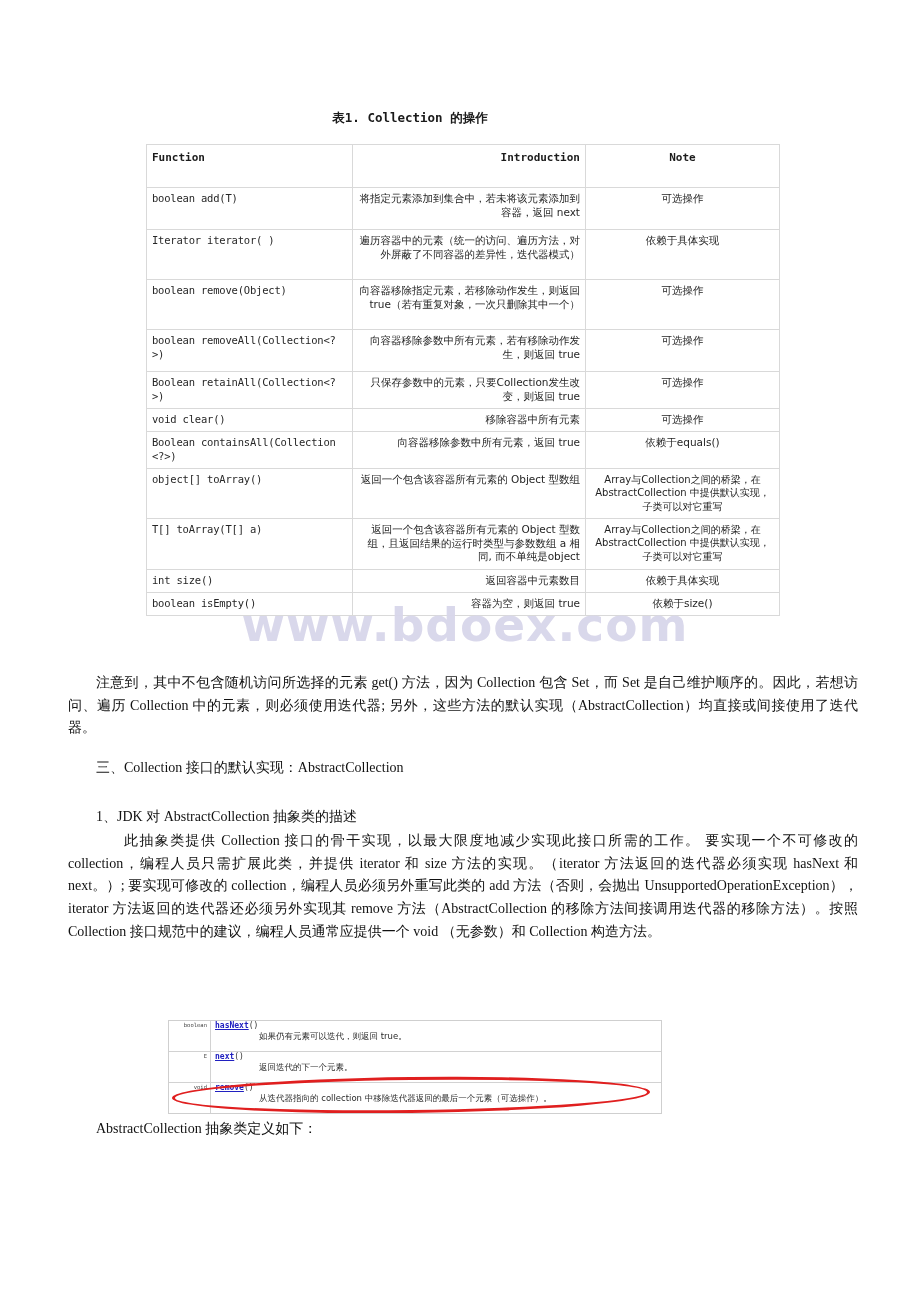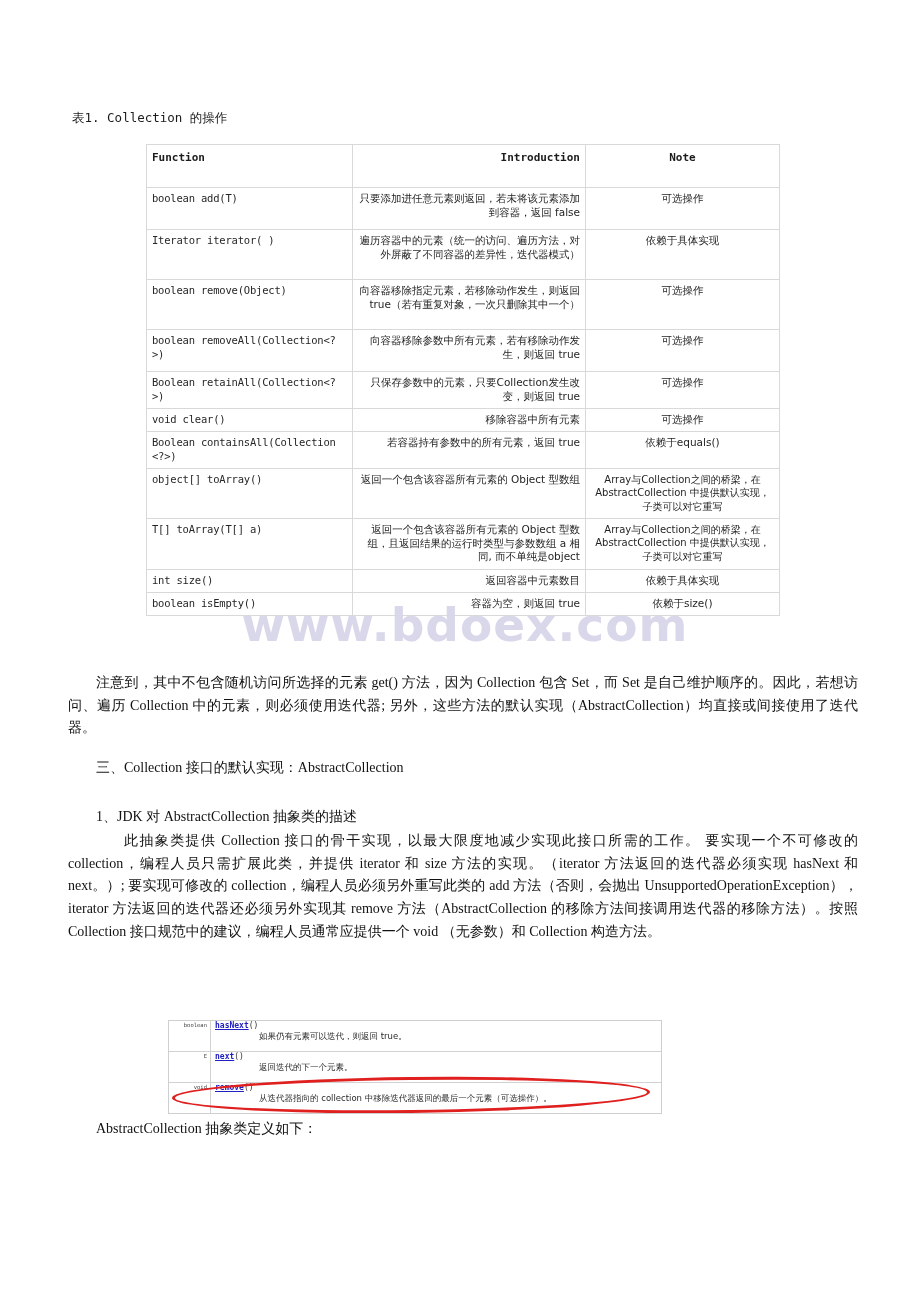--- a/index.html
+++ b/index.html
@@ -21,23 +21,23 @@
     height: 1302px;
     padding: 0;
   }
 
   
   .table-caption {
     position: absolute;
     left: 0;
     top: 110px;
     width: 748px;
-    text-align: left;
-    font-family: "DejaVu Sans Mono", "Liberation Mono", monospace;
-    font-weight: normal;
+    text-align: center;
+    font-family: "DejaVu Sans Mono", "Liberation Mono", monospace;
+    font-weight: bold;
     font-size: 12.5px;
     letter-spacing: 0px;
     color: #1a1a1a;
     padding-left: 72px;
   }
 
   
   #collection-table-wrap {
     position: absolute;
     left: 146px;
@@ -228,21 +228,21 @@
       <thead>
         <tr>
           <th class="h-func">Function</th>
           <th class="h-intro">Introduction</th>
           <th class="h-note">Note</th>
         </tr>
       </thead>
       <tbody>
         <tr class="r-tall">
           <td class="fn">boolean add(T)</td>
-          <td class="intro">只要添加进任意元素则返回，若未将该元素添加到容器，返回 false</td>
+          <td class="intro">将指定元素添加到集合中，若未将该元素添加到容器，返回 next</td>
           <td class="note">可选操作</td>
         </tr>
         <tr class="r-xtall">
           <td class="fn">Iterator iterator( )</td>
           <td class="intro">遍历容器中的元素（统一的访问、遍历方法，对外屏蔽了不同容器的差异性，迭代器模式）</td>
           <td class="note">依赖于具体实现</td>
         </tr>
         <tr class="r-xtall">
           <td class="fn">boolean remove(Object)</td>
           <td class="intro">向容器移除指定元素，若移除动作发生，则返回 true（若有重复对象，一次只删除其中一个）</td>
@@ -258,21 +258,21 @@
           <td class="intro">只保存参数中的元素，只要Collection发生改变，则返回 true</td>
           <td class="note">可选操作</td>
         </tr>
         <tr class="r-short">
           <td class="fn">void clear()</td>
           <td class="intro">移除容器中所有元素</td>
           <td class="note">可选操作</td>
         </tr>
         <tr class="r-mid">
           <td class="fn">Boolean containsAll(Collection&lt;?&gt;)</td>
-          <td class="intro">若容器持有参数中的所有元素，返回 true</td>
+          <td class="intro">向容器移除参数中所有元素，返回 true</td>
           <td class="note">依赖于equals()</td>
         </tr>
         <tr class="r-xtall">
           <td class="fn">object[] toArray()</td>
           <td class="intro">返回一个包含该容器所有元素的 Object 型数组</td>
           <td class="note mono-ish">Array与Collection之间的桥梁，在 AbstractCollection 中提供默认实现，子类可以对它重写</td>
         </tr>
         <tr class="r-xtall">
           <td class="fn">T[] toArray(T[] a)</td>
           <td class="intro">返回一个包含该容器所有元素的 Object 型数组，且返回结果的运行时类型与参数数组 a 相同, 而不单纯是object</td>

